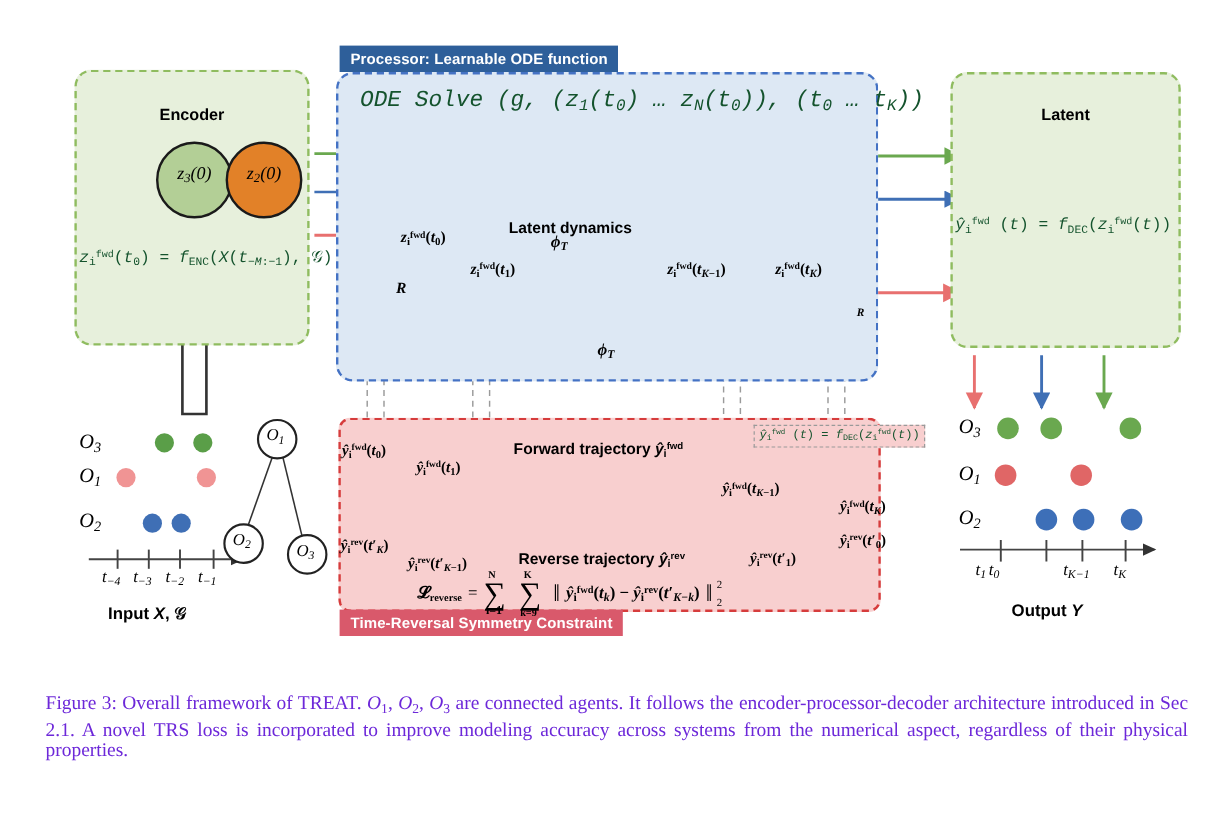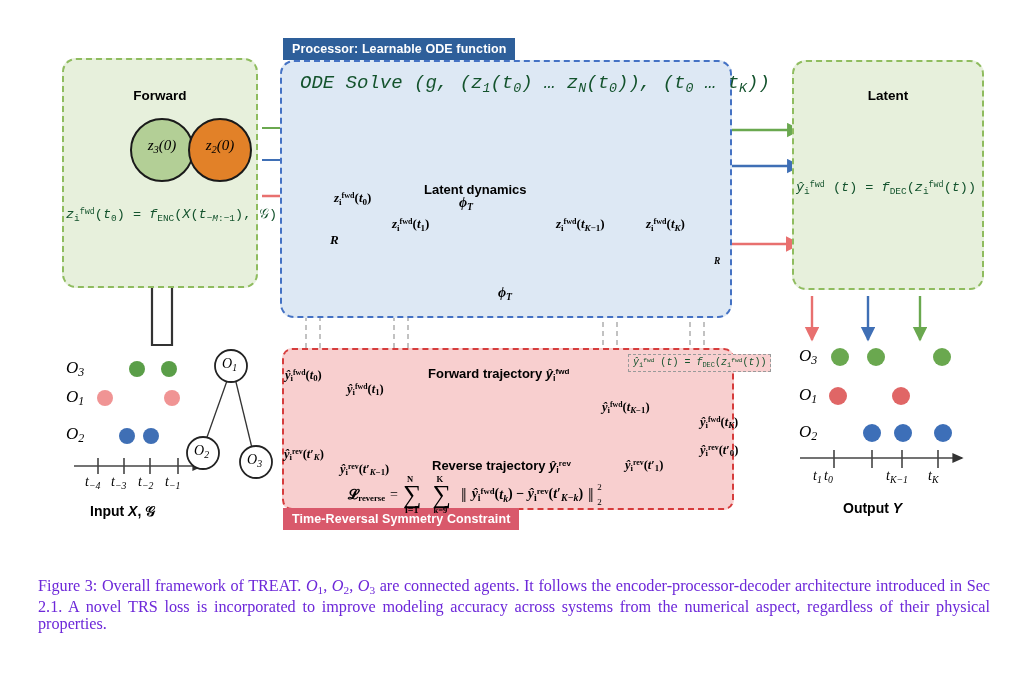--- a/index.html
+++ b/index.html
@@ -250,21 +250,21 @@
     </g>
   </svg>
 
   <div class="box" id="encoder-box"></div>
   <div class="box" id="processor-box"></div>
   <div class="box" id="decoder-box"></div>
   <div class="box" id="trs-box"></div>
 
   <div class="tag" id="processor-tag">Processor: Learnable ODE function</div>
   <div class="tag" id="trs-tag">Time-Reversal Symmetry Constraint</div>
-  <div class="boxtitle" id="encoder-title">Forward</div>
+  <div class="boxtitle" id="encoder-title">Encoder</div>
   <div class="boxtitle" id="decoder-title">Latent</div>
 
   <div class="abs" style="left:130px;top:118px;width:60px;height:60px;border-radius:50%;background:#b3cf96;border:2px solid #1a1a1a;">
     <div class="lbl" style="position:absolute;left:0;top:17px;width:60px;text-align:center;font-size:15px;font-style:italic;">
       <i>z</i><sub>3</sub>(0)</div>
   </div>
   <div class="abs" style="left:188px;top:118px;width:60px;height:60px;border-radius:50%;background:#e28128;border:2px solid #1a1a1a;">
     <div class="lbl" style="position:absolute;left:0;top:17px;width:60px;text-align:center;font-size:15px;font-style:italic;">
       <i>z</i><sub>2</sub>(0)</div>
   </div>

